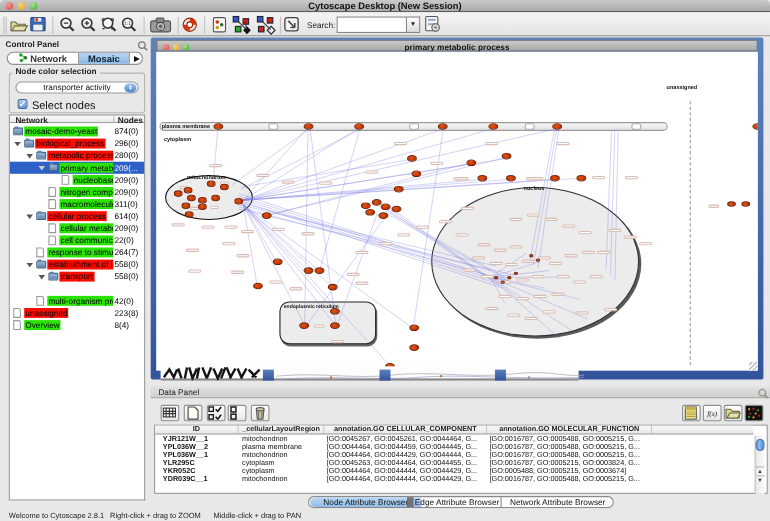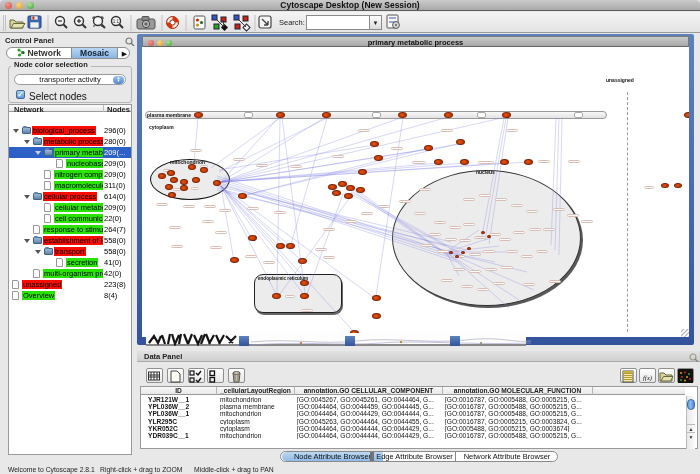--- a/index.html
+++ b/index.html
@@ -59,21 +59,21 @@
 .tl{}
 i.tl{position:absolute;height:3px;border:1px solid #d9bdb5;border-radius:2px;background:rgba(255,255,255,.95)}
 svg#edges{position:absolute;left:0;top:0}
 svg#edges line{stroke:rgba(128,128,232,.45);stroke-width:0.7}
 .onbar{position:absolute;top:65px;width:9px;height:6px;background:#fff;border:1px solid #aaa;border-radius:2px}
 
 .bwin{position:absolute;background:#fdfdfd;border-bottom:2px solid #888;z-index:6}
 .bbar{position:absolute;background:linear-gradient(#5c82bc,#33549c);z-index:7}
 
 #dpanel{position:absolute;left:137px;top:351px;width:563px;height:111px}
-#dphead{position:absolute;left:0;top:0;width:563px;height:11px;background:linear-gradient(#e2e2e2,#cfcfcf);border-bottom:1px solid #aaa;font-size:7.5px;font-weight:bold;color:#222;padding-left:7px;line-height:11px}
+#dphead{position:absolute;left:0;top:0;width:563px;height:11px;background:linear-gradient(#e2e2e2,#cfcfcf);border-bottom:1px solid #aaa;font-size:7.5px;font-weight:normal;color:#222;padding-left:7px;line-height:11px}
 .dbtn{position:absolute;top:17px;width:17px;height:15px;background:linear-gradient(#fdfdfd,#e8e8e8);border:1px solid #8f8f8f;border-radius:2px}
 #dtable{position:absolute;left:3px;top:35px;width:558px;height:63px;background:#fff;border:1px solid #999}
 .th{position:absolute;top:0;height:8px;background:linear-gradient(#f8f8f8,#e8e8e8);border-right:1px solid #b5b5b5;border-bottom:1px solid #999;font-size:6.6px;font-weight:bold;color:#222;text-align:center;line-height:8px;overflow:hidden}
 .td{position:absolute;height:7px;font-size:6.6px;color:#111;line-height:7px;white-space:nowrap;overflow:hidden}
 .td.b{font-weight:bold}
 #vscroll{position:absolute;right:2px;top:9px;width:9px;height:53px;background:linear-gradient(90deg,#e8e8e8,#fbfbfb);border-left:1px solid #bbb}
 #vthumb{position:absolute;left:0px;top:3px;width:8px;height:11px;background:linear-gradient(90deg,#5e98dd,#8cbcef 40%,#4d86cf);border:1px solid #3a6ca8;border-radius:4px}
 .sarr{position:absolute;left:0;width:8px;height:8px;border-top:1px solid #bbb;font-size:5px;text-align:center;line-height:8px;color:#333}
 #dtabs{position:absolute;left:143px;top:100px;height:11px;border:1px solid #8a8a8a;border-radius:6px;background:#fff;font-size:7.5px;color:#111}
 .dtab{position:absolute;top:0;height:9px;line-height:9px;text-align:center}
@@ -445,20 +445,25 @@
     <div id="grplbl">Node color selection</div>
     <div id="combo">transporter activity<span id="combspin">▲<br>▼</span></div>
     <div id="chk">✓</div>
       <div id="chklbl">Select nodes</div>
     <div id="treehdr">
         <span style="position:absolute;left:5px">Network</span>
         <span style="position:absolute;left:98px">Nodes</span>
         <span style="position:absolute;left:94px;top:0;width:1px;height:8px;background:#bbb"></span>
       </div>
     <div id="treebox">
+<div class="trow" style="top:2px">
+          <span class="fold" style="left:3px"></span>
+          <span class="lg" style="left:13px;max-width:81px">mosaic-demo-yeast</span>
+          <span class="val">874(0)</span>
+        </div>
 <div class="trow" style="top:13px">
           <b class="arr" style="left:4px"></b>
           <span class="fold" style="left:13px"></span>
           <span class="lr" style="left:23px;max-width:71px">biological_process</span>
           <span class="val">296(0)</span>
         </div>
 <div class="trow" style="top:24px">
           <b class="arr" style="left:15px"></b>
           <span class="fold" style="left:24px"></span>
           <span class="lr" style="left:34px;max-width:60px">metabolic process</span>
@@ -510,25 +515,20 @@
           <b class="arr" style="left:15px"></b>
           <span class="fold" style="left:24px"></span>
           <span class="lr" style="left:34px;max-width:60px">establishment of lo</span>
           <span class="val">558(0)</span>
         </div>
 <div class="trow" style="top:134px">
           <b class="arr" style="left:26px"></b>
           <span class="fold" style="left:35px"></span>
           <span class="lr" style="left:45px;max-width:49px">transport</span>
           <span class="val">558(0)</span>
-        </div>
-<div class="trow" style="top:145px">
-          <span class="page" style="left:47px"></span>
-          <span class="lg" style="left:57px;max-width:37px">secretion</span>
-          <span class="val">41(0)</span>
         </div>
 <div class="trow" style="top:156px">
           <span class="page" style="left:24px"></span>
           <span class="lg" style="left:34px;max-width:60px">multi-organism pro</span>
           <span class="val">42(0)</span>
         </div>
 <div class="trow" style="top:167px">
           <span class="page" style="left:3px"></span>
           <span class="lr" style="left:13px;max-width:81px">unassigned</span>
           <span class="val">223(8)</span>
@@ -634,21 +634,21 @@
 <div class="td" style="left:304px;top:45.0px;width:147px">[GO:0016787, GO:0005488, GO:0005215, G...</div>
 
       <div id="vscroll">
           <div id="vthumb"></div>
         </div>
       <span class="sarr" style="right:2px;top:37px;left:auto">▲</span>
       <span class="sarr" style="right:2px;top:45px;left:auto">▼</span>
     </div>
     <div id="dtabs" style="width:278px">
       <div class="dtab" style="left:1px;width:101px;background:linear-gradient(#bcd8f2,#8fbbe8);border-radius:5px 0 0 5px">Node Attribute Browser</div>
-      <div class="dtab" style="left:89px;width:85px;border-left:4px solid #737373">Edge Attribute Browser</div>
+      <div class="dtab" style="left:89px;width:85px;border-left:6px solid #737373">Edge Attribute Browser</div>
       <div class="dtab" style="left:174px;width:103px;border-left:1px solid #8a8a8a">Network Attribute Browser</div>
     </div>
   </div>
 
   <div id="status">
     <span style="position:absolute;left:8px;top:4px">Welcome to Cytoscape 2.8.1</span>
     <span style="position:absolute;left:100px;top:4px">Right-click + drag to ZOOM</span>
     <span style="position:absolute;left:194px;top:4px">Middle-click + drag to PAN</span>
   </div>
 </div>

